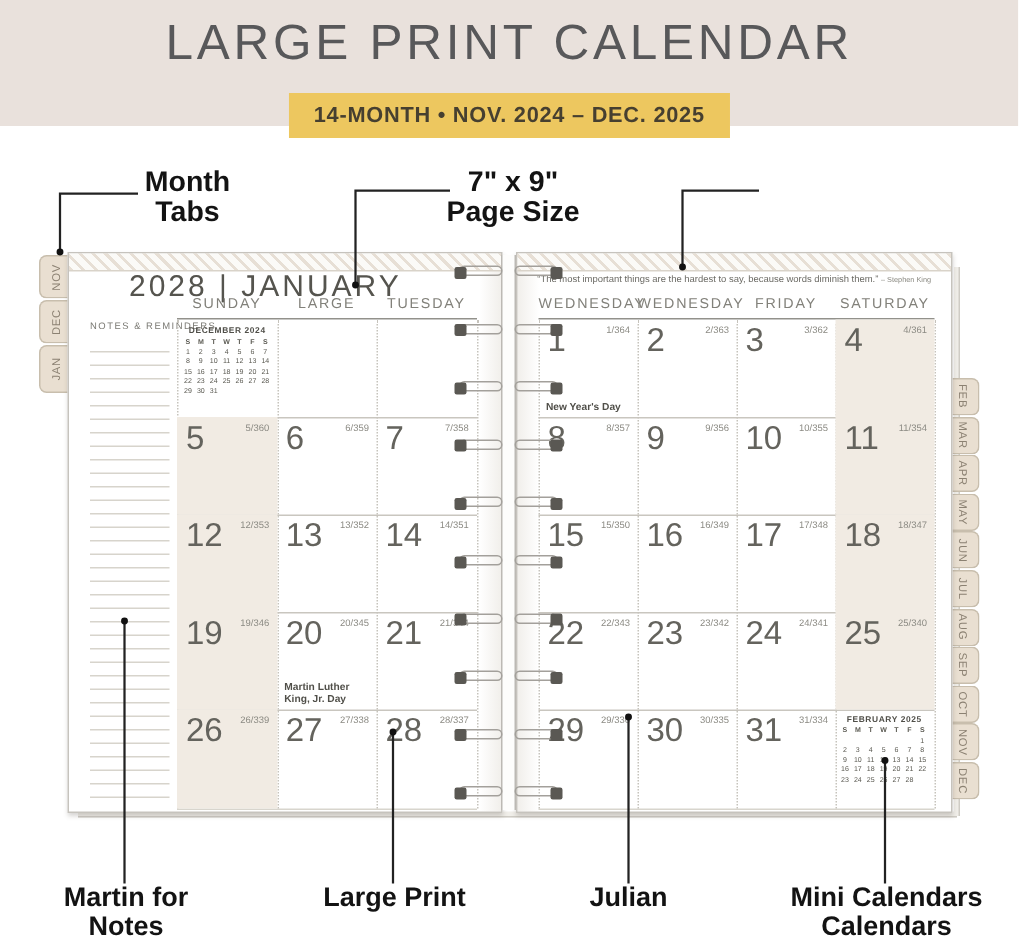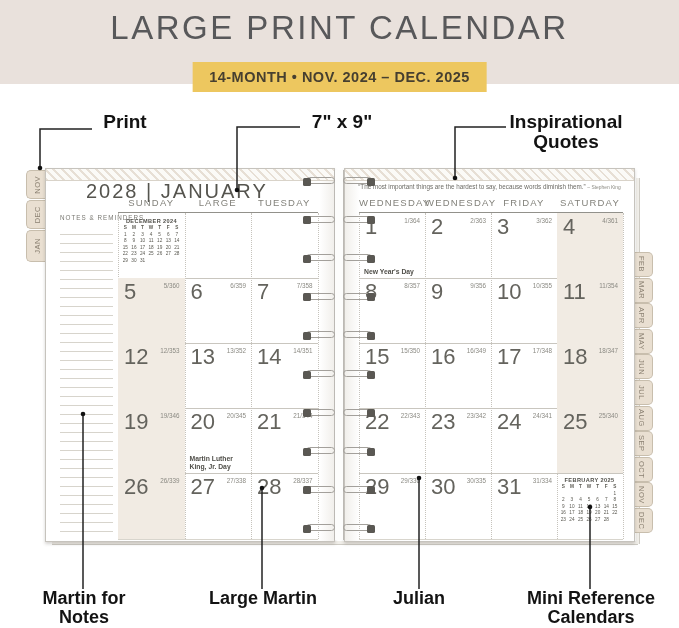--- a/index.html
+++ b/index.html
@@ -86,42 +86,40 @@
 <body>
 
 <div id="stage">
 
   <div class="banner">
     <div class="banner-title">LARGE PRINT CALENDAR</div>
   </div>
   <div class="subtitle">14-MONTH  •  NOV. 2024 – DEC. 2025</div>
 
   <div class="callout-label callout-top" style="left:65px;width:120px;">
-    <div>Print</div>
+    <div>Month</div>
+    <div>Tabs</div>
   </div>
   <div class="callout-label callout-top" style="left:282px;width:120px;">
     <div>7" x 9"</div>
-  </div>
-  <div class="callout-label callout-top" style="left:486px;width:160px;">
-    <div>Inspirational</div>
-    <div>Quotes</div>
+    <div>Page Size</div>
   </div>
 
   <div class="callout-label callout-bottom" style="left:14px;width:140px;">
     <div>Martin for</div>
     <div>Notes</div>
   </div>
   <div class="callout-label callout-bottom" style="left:183px;width:160px;">
-    <div>Large Martin</div>
+    <div>Large Print</div>
   </div>
   <div class="callout-label callout-bottom" style="left:349px;width:140px;">
     <div>Julian</div>
   </div>
   <div class="callout-label callout-bottom" style="left:506px;width:170px;">
-    <div>Mini Reference</div>
+    <div>Mini Calendars</div>
     <div>Calendars</div>
   </div>
 
   <div class="edge-r"></div>
   <div class="edge-b"></div>
 
   <div class="page" id="left-page">
     <div class="hatch"></div>
     <div class="page-title">2028 | JANUARY</div>
     <div class="notes-label">NOTES &amp; REMINDERS</div>

